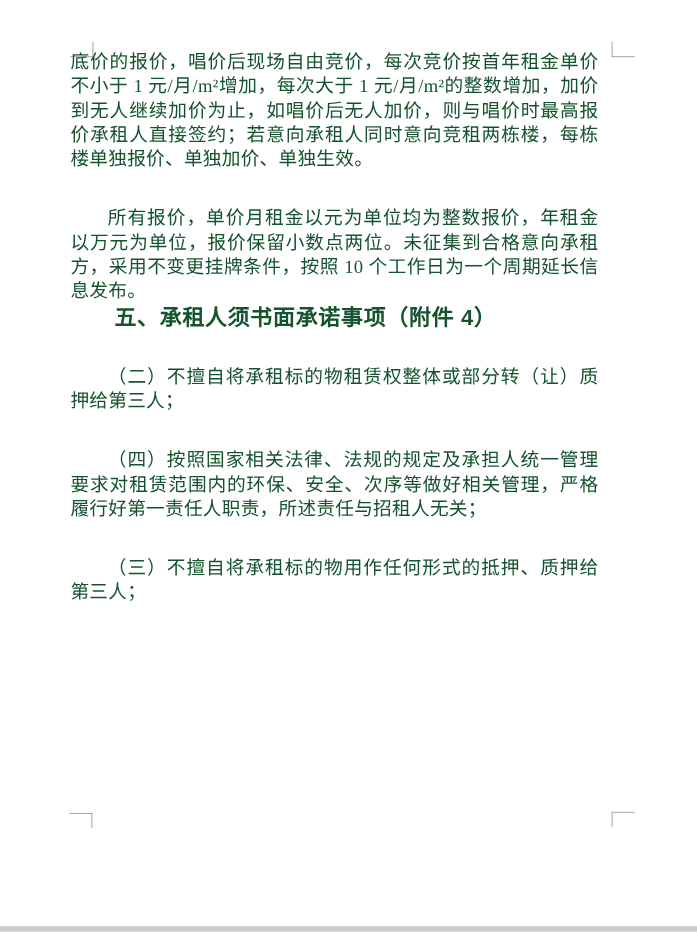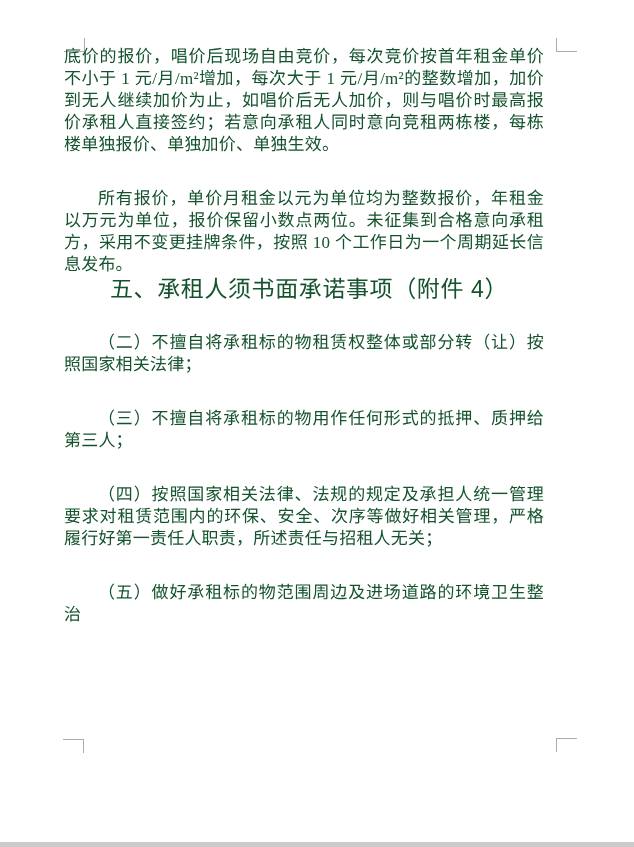--- a/index.html
+++ b/index.html
@@ -32,22 +32,22 @@
   }
   .text-block p {
     margin: 0;
   }
   .text-block p.indent {
     text-indent: 2em;
     margin-top: 32px;
   }
   .text-block p.heading {
     font-family: "Liberation Sans", "DejaVu Sans", sans-serif;
-    font-weight: 400;
-    font-size: 23px;
+    font-weight: 700;
+    font-size: 20px;
     margin: 2px 0;
     letter-spacing: 0.6px;
   }
   
   .crop-mark {
     position: absolute;
     width: 20px;
     height: 13px;
   }
   .crop-mark.tl {
@@ -86,21 +86,20 @@
 
   <div class="crop-mark tl"></div>
   <div class="crop-mark tr"></div>
   <div class="crop-mark bl"></div>
   <div class="crop-mark br"></div>
 
   <div class="text-block">
     <p class="body">底价的报价，唱价后现场自由竞价，每次竞价按首年租金单价不小于 1 元/月/m²增加，每次大于 1 元/月/m²的整数增加，加价到无人继续加价为止，如唱价后无人加价，则与唱价时最高报价承租人直接签约；若意向承租人同时意向竞租两栋楼，每栋楼单独报价、单独加价、单独生效。</p>
     <p class="body indent">所有报价，单价月租金以元为单位均为整数报价，年租金以万元为单位，报价保留小数点两位。未征集到合格意向承租方，采用不变更挂牌条件，按照 10 个工作日为一个周期延长信息发布。</p>
     <p class="heading indent">五、承租人须书面承诺事项（附件 4）</p>
-    <p class="body indent">（二）不擅自将承租标的物租赁权整体或部分转（让）按照国家相关法律；</p>
+    <p class="body indent">（二）不擅自将承租标的物租赁权整体或部分转（让）质押给第三人；</p>
+    <p class="body indent">（四）按照国家相关法律、法规的规定及承担人统一管理要求对租赁范围内的环保、安全、次序等做好相关管理，严格履行好第一责任人职责，所述责任与招租人无关；</p>
     <p class="body indent">（三）不擅自将承租标的物用作任何形式的抵押、质押给第三人；</p>
-    <p class="body indent">（四）按照国家相关法律、法规的规定及承担人统一管理要求对租赁范围内的环保、安全、次序等做好相关管理，严格履行好第一责任人职责，所述责任与招租人无关；</p>
-    <p class="body indent">（五）做好承租标的物范围周边及进场道路的环境卫生整治</p>
   </div>
 
   <div class="bottom-bar"></div>
 
 </div>
 
 </body></html>

